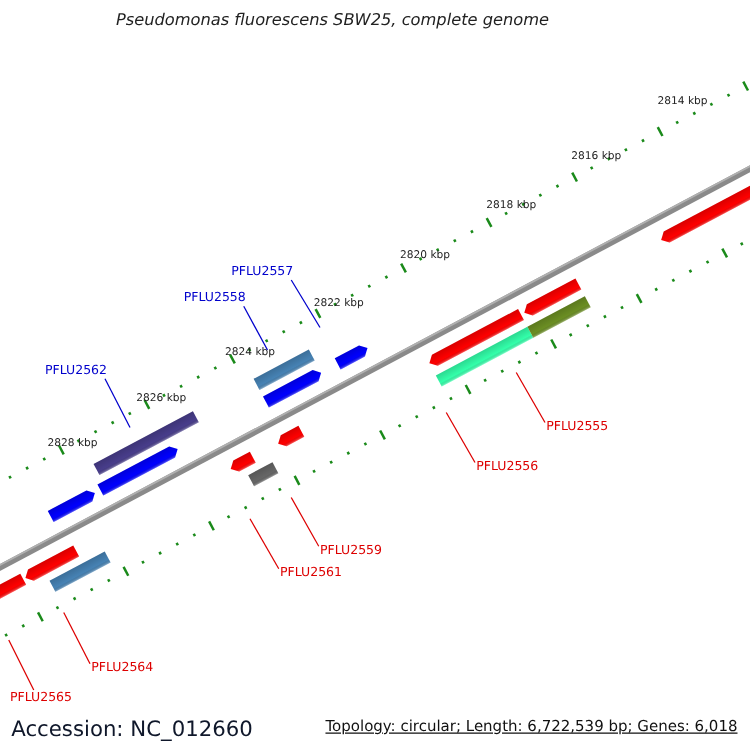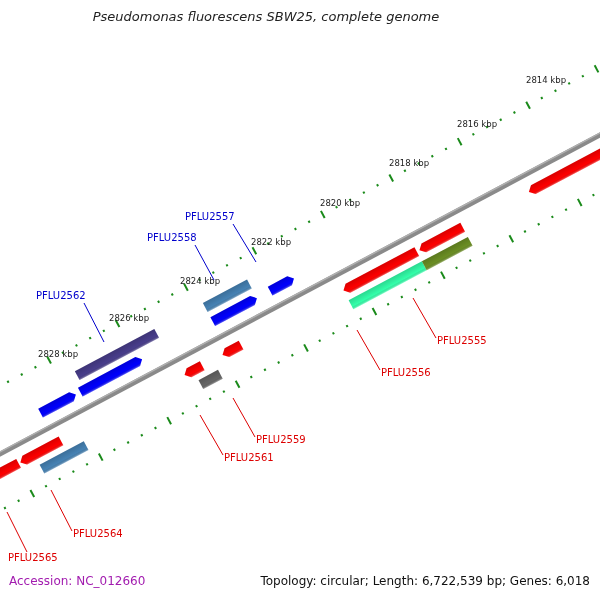--- a/index.html
+++ b/index.html
@@ -1,19 +1,19 @@
 <!DOCTYPE html>
 <html><head>
 <meta charset="utf-8">
 <style>
   html, body { margin:0; padding:0; background:#ffffff; }
   body { width:600px; height:600px; position:relative; overflow:hidden; font-family:"DejaVu Sans", sans-serif; }
   #title { position:absolute; top:9px; left:0; width:532px; text-align:center; font-style:italic; font-size:13px; color:#222; }
-  #footer-left { position:absolute; top:574px; left:9px; font-size:12px; color:#a21caf; }
-  #footer-right { position:absolute; top:574px; right:10px; font-size:12px; color:#111; }
+  #footer-left { position:absolute; top:574px; left:9px; font-size:17px; color:#0f172a; }
+  #footer-right { position:absolute; top:574px; right:10px; font-size:12px; color:#111;text-decoration:underline; }
   svg#map { position:absolute; left:0; top:0; }
   .tick-label { font-family:"DejaVu Sans", sans-serif; font-size:8.5px; fill:#222; }
   .gene-label { font-family:"DejaVu Sans", sans-serif; font-size:10px; }
 </style>
 </head>
 <body>
 
 <div id="title">Pseudomonas fluorescens SBW25, complete genome</div>
 
 <svg id="map" width="600" height="600">

